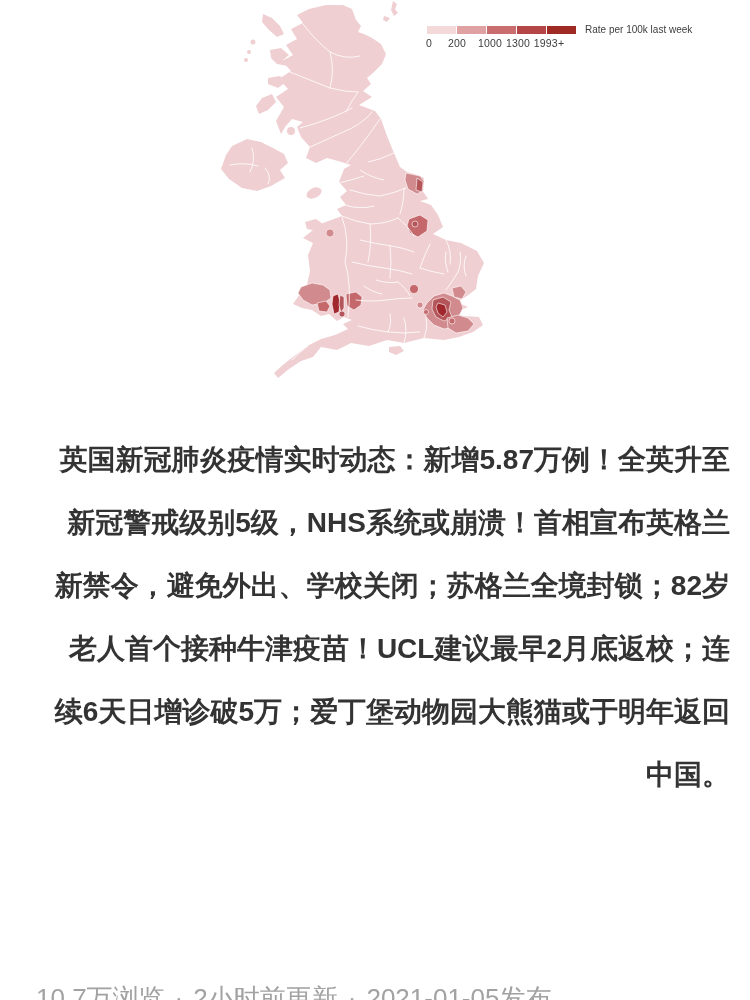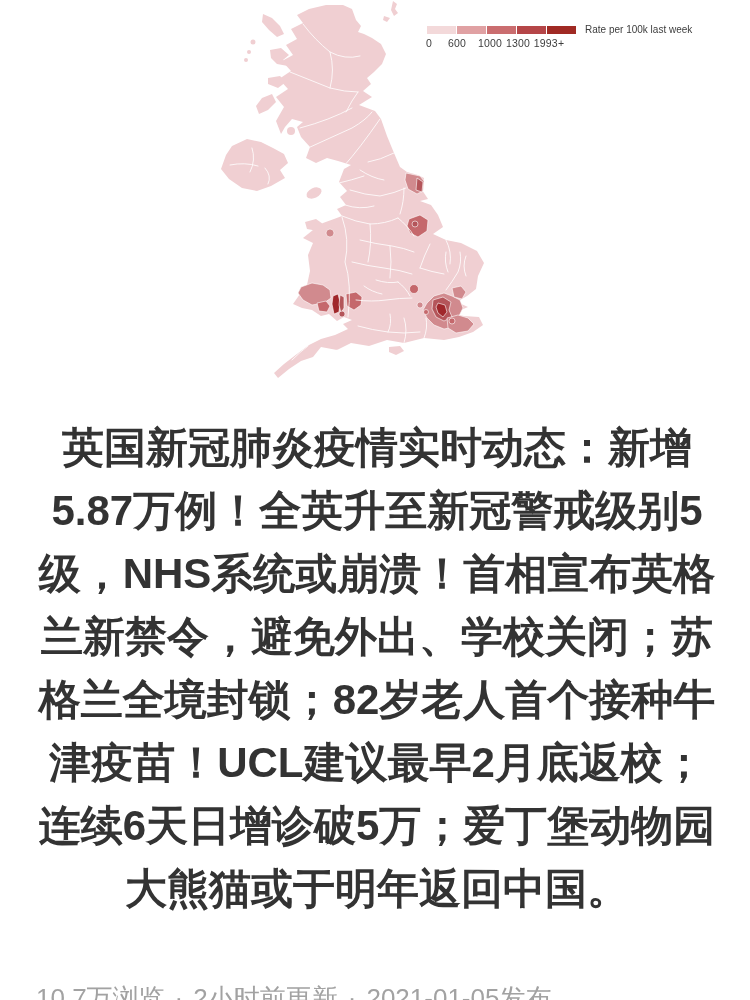--- a/index.html
+++ b/index.html
@@ -21,22 +21,22 @@
     position:absolute;top:11px;transform:translateX(-50%);
     font-size:10.5px;color:#3d3d3d;letter-spacing:0.2px;white-space:nowrap;
   }
   .legend-title{
     position:absolute;left:158px;top:-2px;font-size:10px;color:#3d3d3d;
     white-space:nowrap;
   }
   
   .headline{
     position:absolute;left:36px;top:416px;width:682px;
-    font-size:42px;line-height:63px;font-weight:600;color:#333333;
-    text-align:center;margin:0;
+    font-size:28px;line-height:63px;font-weight:600;color:#333333;
+    text-align:right;margin:12px;
   }
   .meta{
     position:absolute;left:36px;top:982px;font-size:26px;line-height:32px;
     color:#a2a2a2;white-space:nowrap;font-weight:400;
   }
   .meta .sep{margin:0 10px;}
 </style>
 </head>
 <body>
 
@@ -144,21 +144,21 @@
 
     <div class="legend">
       <div class="legend-swatches">
         <span class="legend-swatch" style="background: rgb(243, 217, 218);"></span>
         <span class="legend-swatch" style="background: rgb(224, 161, 163);"></span>
         <span class="legend-swatch" style="background: rgb(202, 109, 111);"></span>
         <span class="legend-swatch" style="background: rgb(181, 70, 72);"></span>
         <span class="legend-swatch" style="background: rgb(160, 42, 36);"></span>
       </div>
       <span class="legend-label" style="left:2px">0</span>
-      <span class="legend-label" style="left:30px">600</span>
+      <span class="legend-label" style="left:30px">200</span>
       <span class="legend-label" style="left:63px">1000</span>
       <span class="legend-label" style="left:91px">1300</span>
       <span class="legend-label" style="left:122px">1993+</span>
       <span class="legend-title">Rate per 100k last week</span>
     </div>
   </div>
 
   <h1 class="headline">英国新冠肺炎疫情实时动态：新增5.87万例！全英升至新冠警戒级别5级，NHS系统或崩溃！首相宣布英格兰新禁令，避免外出、学校关闭；苏格兰全境封锁；82岁老人首个接种牛津疫苗！UCL建议最早2月底返校；连续6天日增诊破5万；爱丁堡动物园大熊猫或于明年返回中国。</h1>
 
   <div class="meta">

